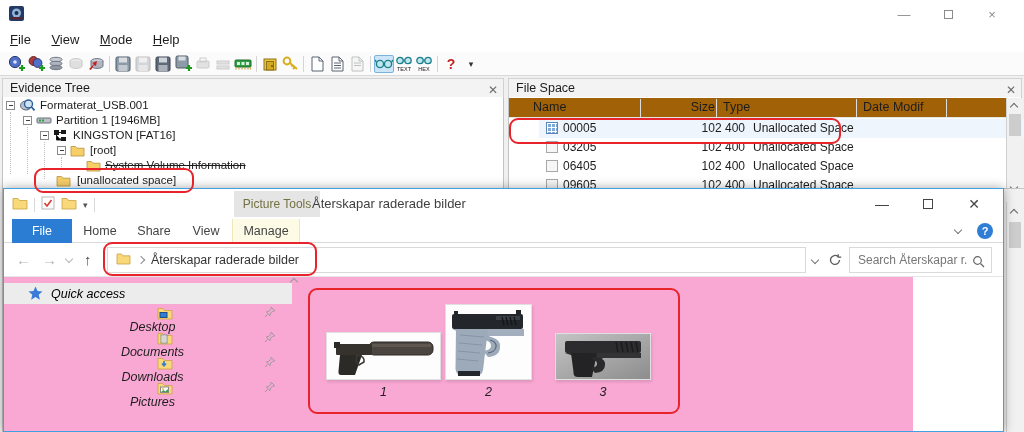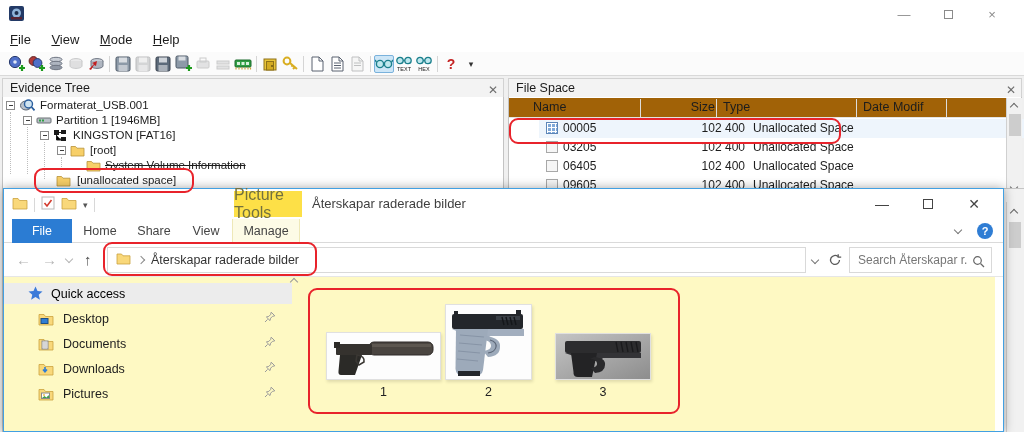--- a/index.html
+++ b/index.html
@@ -53,45 +53,45 @@
   .chev-up { transform:rotate(-135deg); }
   .chev-down { transform:rotate(45deg); }
   .chev-right { transform:rotate(-45deg); }
 
   
   #explorer { position:absolute; left:3px; top:188px; width:1001px; height:244px; background:#fff;
     border:1px solid #42a0e2; box-shadow:0 0 10px rgba(0,0,0,.35); }
   .ex-titlebar { position:absolute; left:0; top:0; width:999px; height:30px; background:#fff; }
   .qat { position:absolute; left:8px; top:7px; display:flex; align-items:center; gap:6px; }
   .qat .sep { width:1px; height:14px; background:#d8d8d8; }
-  .pt-chip { position:absolute; left:230px; top:2px; width:68px; height:26px; background:#fde047; color:#73713f; font-size:16px; display:flex; align-items:center; justify-content:center; }
+  .pt-chip { position:absolute; left:230px; top:2px; width:86px; height:26px; background:#e5e5e5; color:#73713f; font-size:12px; display:flex; align-items:center; justify-content:center; }
   .ex-title { position:absolute; left:308px; top:7px; font-size:13px; color:#3f3f3f; }
   .ex-ctl { position:absolute; right:6px; top:0; display:flex; }
   .ex-ctl .wc { width:46px; height:30px; display:flex; align-items:center; justify-content:center; color:#444; font-size:14px; }
   .ex-ctl .maxbox { width:10px; height:10px; border:1px solid #444; }
 
   .ex-tabs { position:absolute; left:0; top:30px; width:999px; height:24px; background:#fff; border-bottom:1px solid #dadada; font-size:12.5px; color:#444; }
   .tab { position:absolute; top:0; height:24px; display:flex; align-items:center; justify-content:center; }
   .tab-file { left:8px; width:60px; background:#2b7cd3; color:#fff; }
   .tab-manage { background:#fdfbe6; border-left:1px solid #eee8b8; border-right:1px solid #eee8b8; }
   .rib-chev { position:absolute; right:42px; top:8px; }
   .help-dot { position:absolute; right:10px; top:4px; width:16px; height:16px; border-radius:50%; background:#2f7dd4; color:#fff; font-size:11px; font-weight:bold; display:flex; align-items:center; justify-content:center; }
 
   .ex-nav { position:absolute; left:0; top:54px; width:999px; height:34px; background:#fff; border-bottom:1px solid #e6e6e6; }
   .nav-glyph { position:absolute; top:8px; font-size:15px; color:#b5b5b5; }
   .addr-box { position:absolute; left:103px; top:4px; width:699px; height:26px; border:1px solid #d9d9d9; background:#fff; display:flex; align-items:center; padding-left:8px; gap:7px; font-size:12.5px; color:#333; }
   .search-box { position:absolute; left:845px; top:4px; width:143px; height:26px; border:1px solid #d9d9d9; background:#fff; }
   .search-box input { position:absolute; left:8px; top:3px; width:110px; height:18px; border:none; outline:none; font-size:12px; color:#555; font-family:"Liberation Sans",sans-serif; }
   .search-box input::placeholder { color:#767676; }
   .nav-btn { position:absolute; top:4px; width:22px; height:26px; display:flex; align-items:center; justify-content:center; }
 
-  .ex-body { position:absolute; left:0; top:88px; width:991px; height:154px; background:#fef9c3; }
+  .ex-body { position:absolute; left:0; top:88px; width:909px; height:154px; background:#f9a8d4;font-style:italic; }
   .sidebar { position:absolute; left:0; top:0; width:292px; height:154px; }
   .qa-row { position:absolute; left:0; top:6px; width:288px; height:21px; background:#ececec; display:flex; align-items:center; }
-  .sb-item { position:absolute; left:0; width:288px; height:25px; display:flex; align-items:center; font-size:12.5px; color:#1d1d1d; }
+  .sb-item { position:absolute; left:0; width:288px; height:25px; display:flex; align-items:center; font-size:12.5px; color:#1d1d1d;flex-direction:column; }
   .sb-pin { position:absolute; right:16px; }
   .main-pane { position:absolute; left:300px; top:0; width:699px; height:154px; }
   .thumb-card { position:absolute; background:#fff; border:1px solid #e0e0e0; box-shadow:1px 2px 3px rgba(0,0,0,.12); }
   .thumb-label { position:absolute; font-size:12.5px; color:#222; text-align:center; }
 
   
   .anno { position:absolute; border:2.5px solid #e8232b; border-radius:9px; z-index:60; pointer-events:none; }
 </style>
 </head>
 <body>

